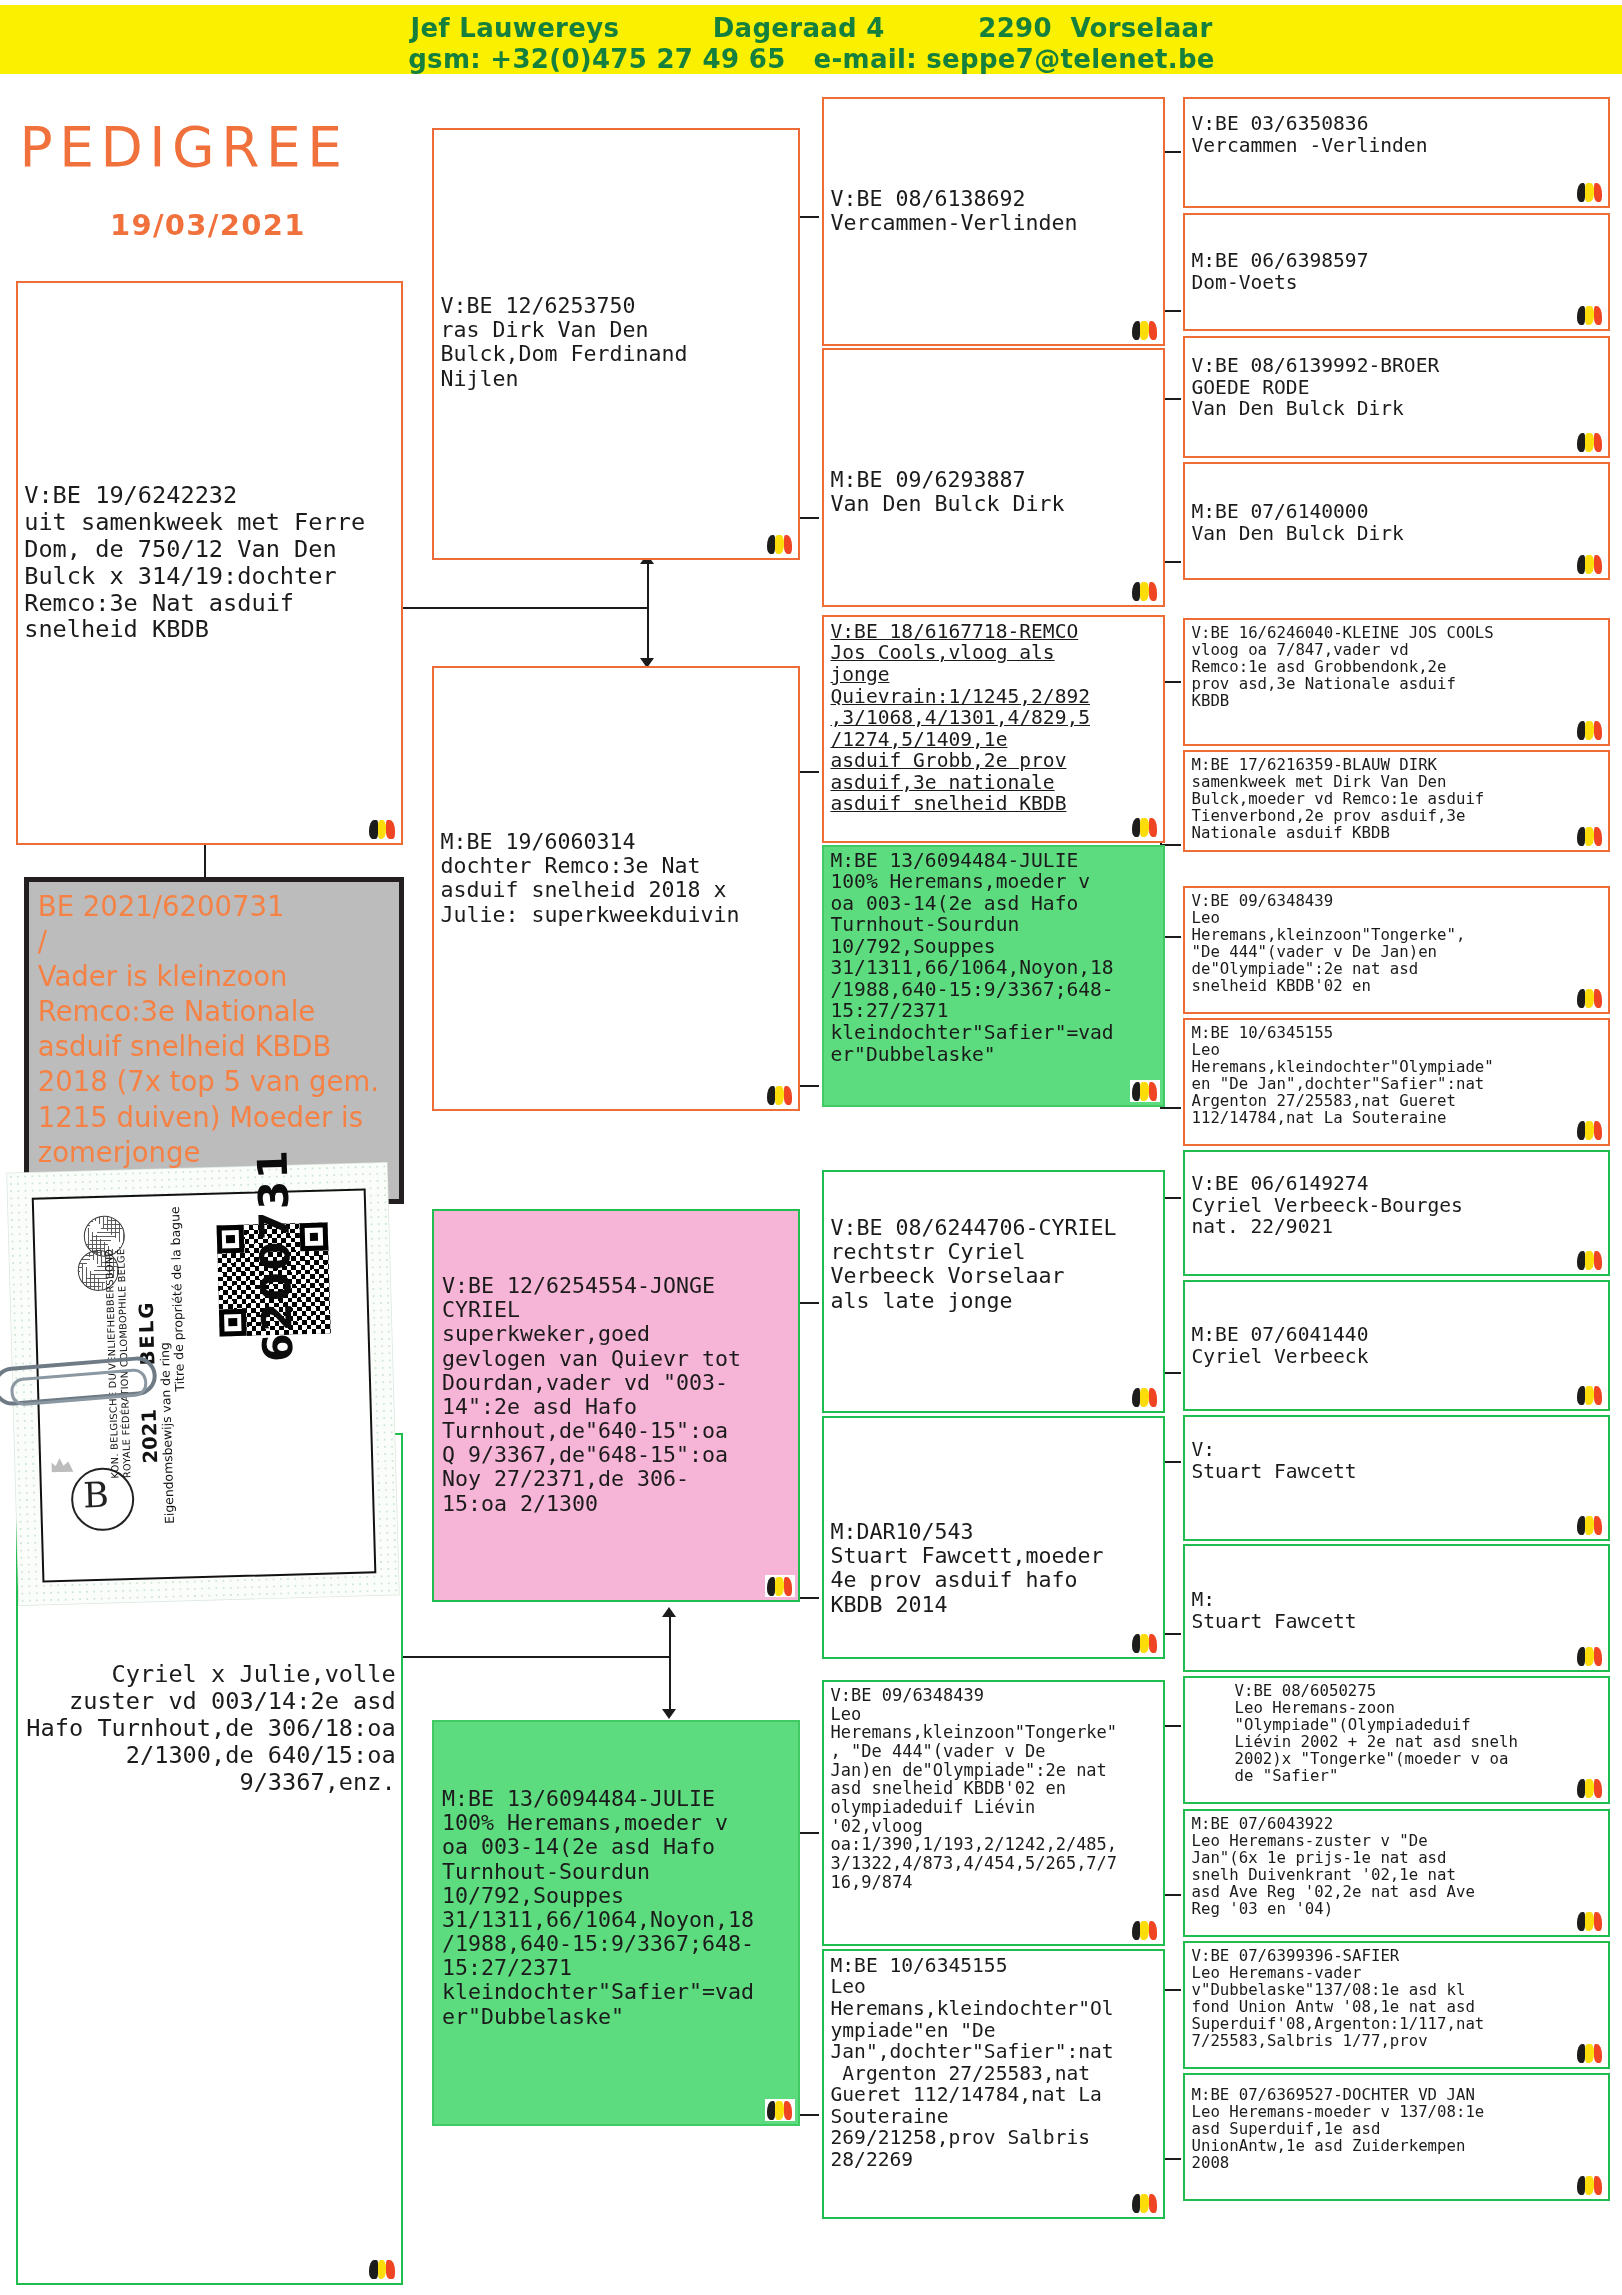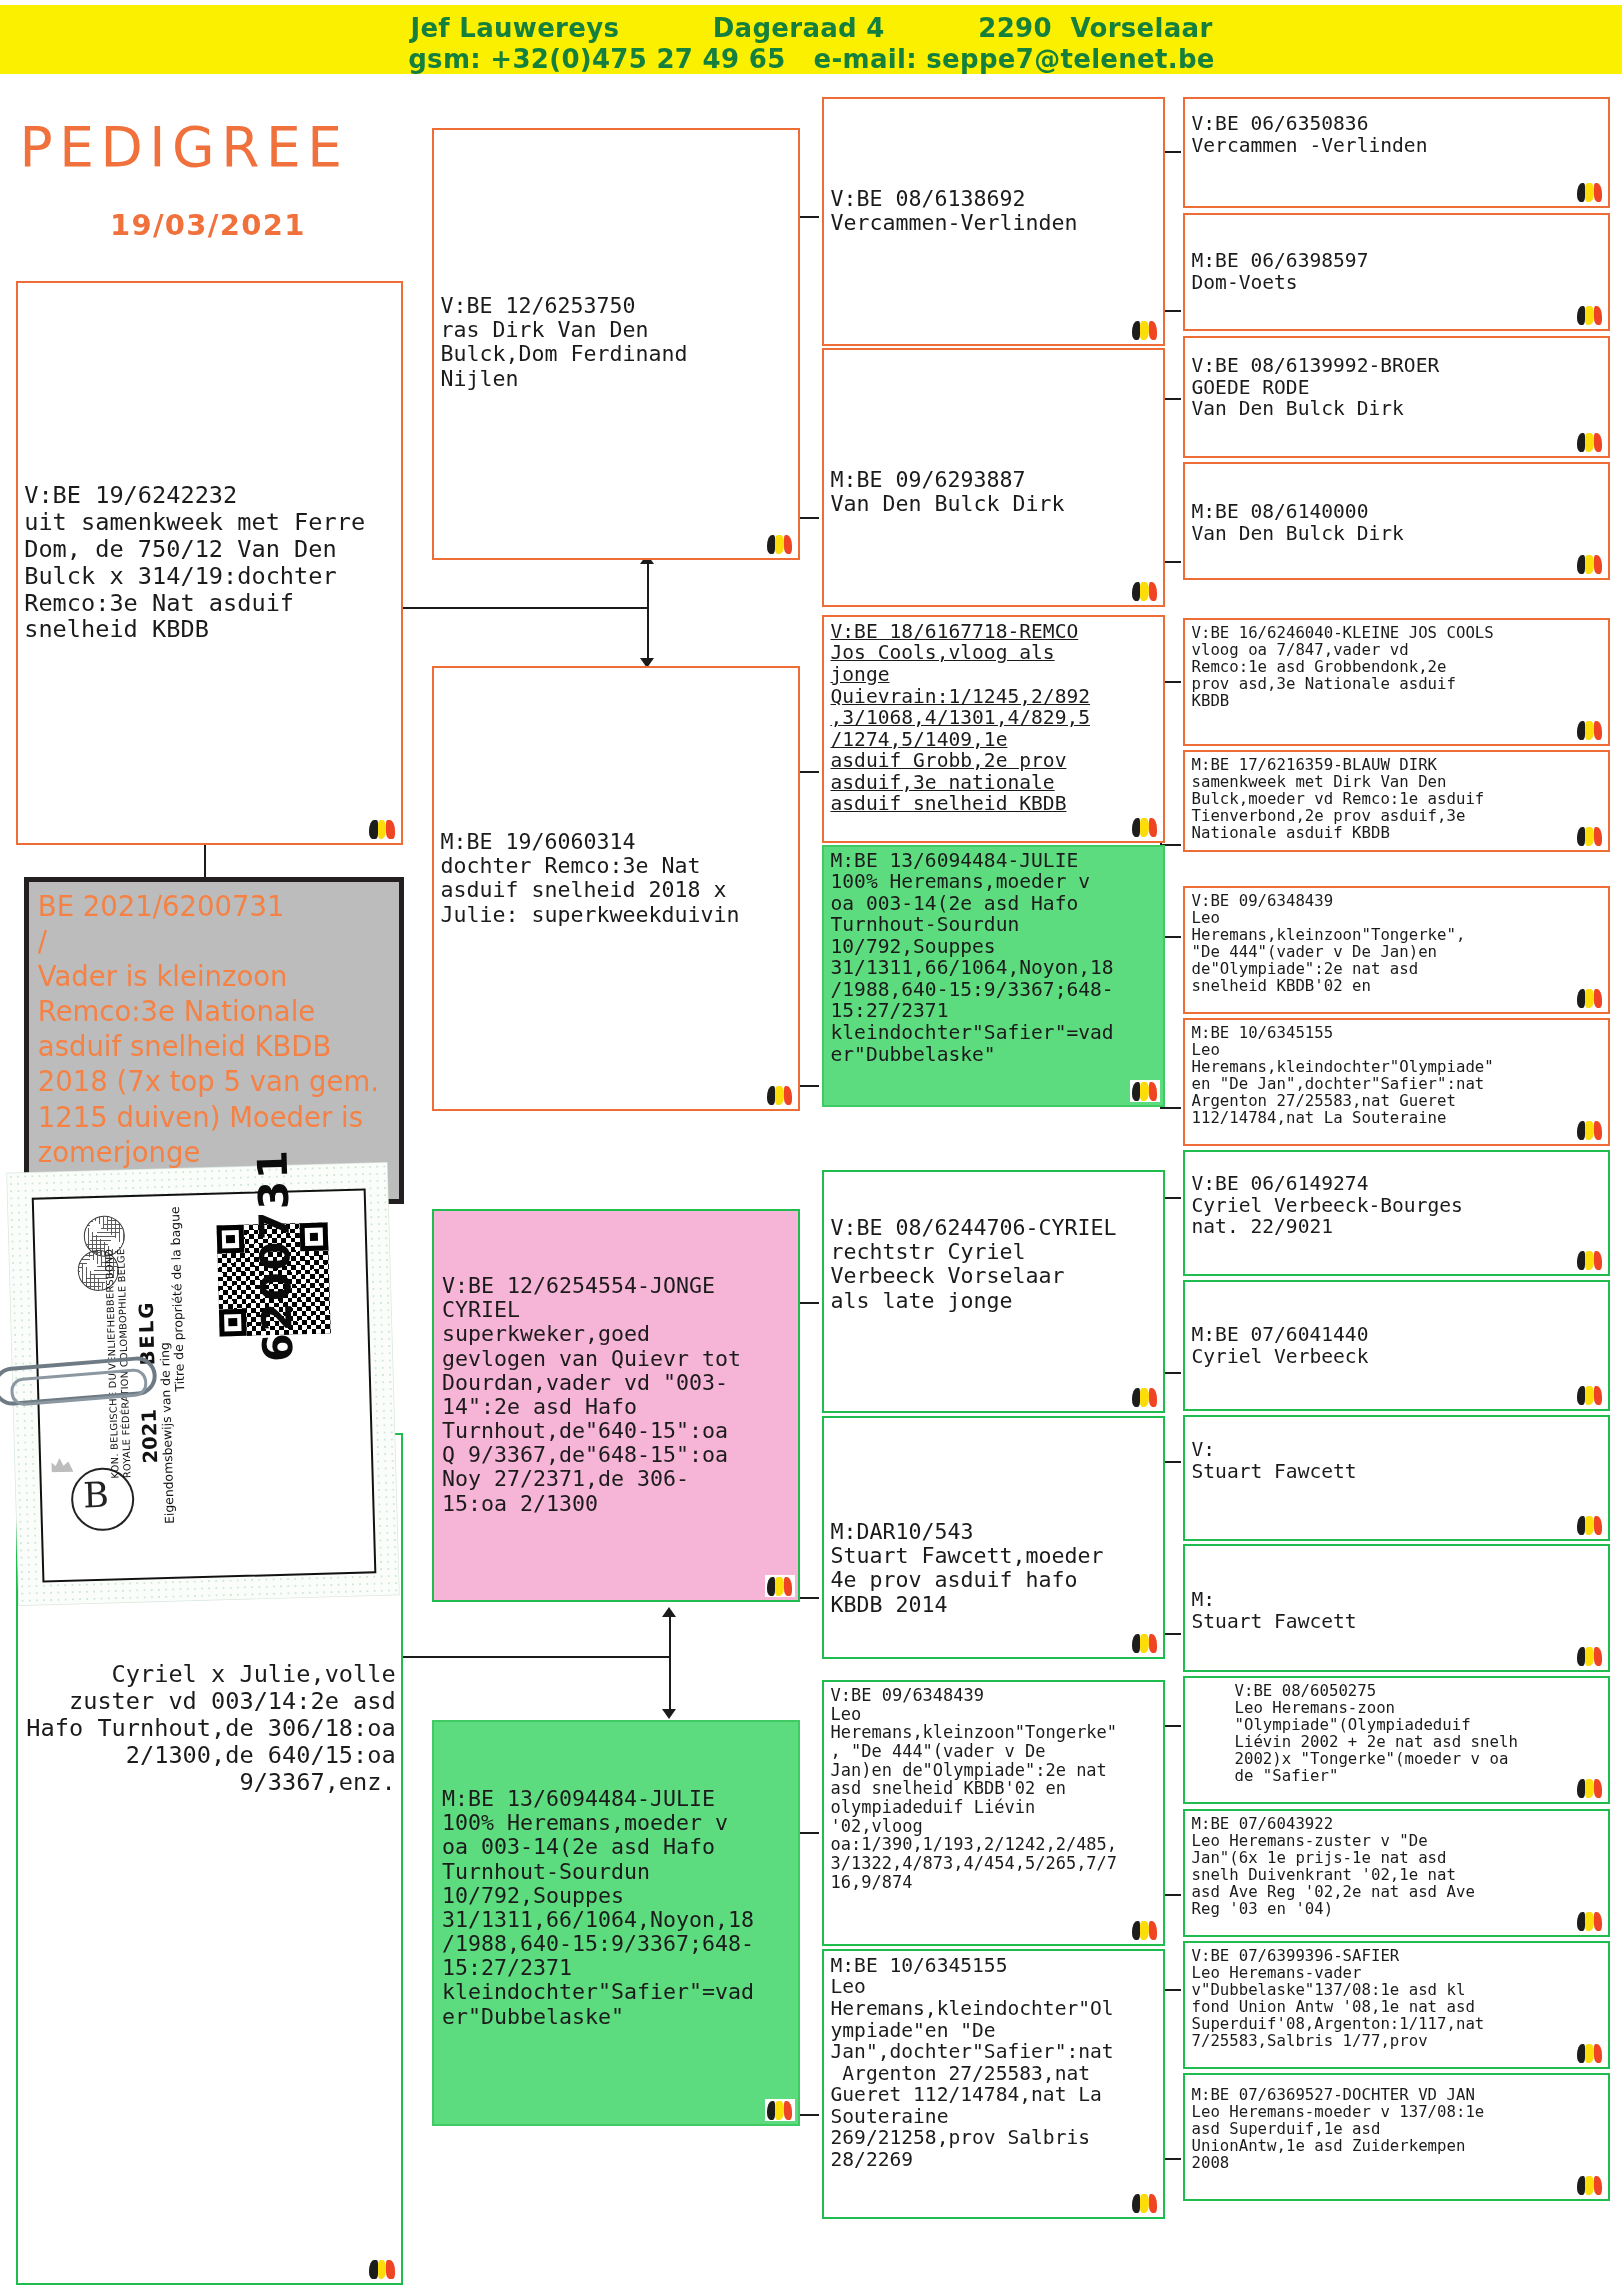--- a/index.html
+++ b/index.html
@@ -491,21 +491,21 @@
 269/21258,prov Salbris
 28/2269</div>
   <div class="flag">
       <i class="k"></i>
       <i class="y"></i>
       <i class="r"></i>
     </div>
 </div>
 
 <div class="cell" style="left:1183px; top:97px; width:427px; height:111px;">
-  <div class="txt f30" style="position:absolute; left:6.5px; right:6.5px; top:14.4px;">V:BE 06/6350836
+  <div class="txt f30" style="position:absolute; left:6.5px; right:6.5px; top:14.4px;">V:BE 03/6350836
 Vercammen -Verlinden</div>
   <div class="flag">
       <i class="k"></i>
       <i class="y"></i>
       <i class="r"></i>
     </div>
 </div>
 
 <div class="cell" style="left:1183px; top:213px; width:427px; height:118px;">
   <div class="txt f30" style="position:absolute; left:6.5px; right:6.5px; top:35px;">M:BE 06/6398597
@@ -522,21 +522,21 @@
 GOEDE RODE
 Van Den Bulck Dirk</div>
   <div class="flag">
       <i class="k"></i>
       <i class="y"></i>
       <i class="r"></i>
     </div>
 </div>
 
 <div class="cell" style="left:1183px; top:462px; width:427px; height:118px;">
-  <div class="txt f30" style="position:absolute; left:6.5px; right:6.5px; top:37px;">M:BE 08/6140000
+  <div class="txt f30" style="position:absolute; left:6.5px; right:6.5px; top:37px;">M:BE 07/6140000
 Van Den Bulck Dirk</div>
   <div class="flag">
       <i class="k"></i>
       <i class="y"></i>
       <i class="r"></i>
     </div>
 </div>
 
 <div class="cell" style="left:1183px; top:618px; width:427px; height:128px;">
   <div class="txt f24" style="position:absolute; left:6.5px; right:6.5px; top:5.2px;">V:BE 16/6246040-KLEINE JOS COOLS

